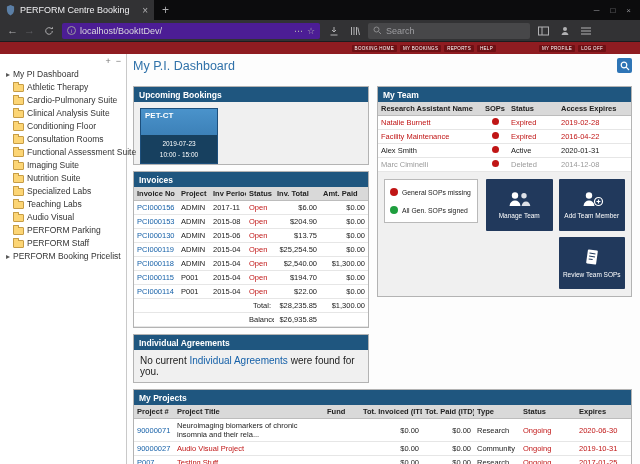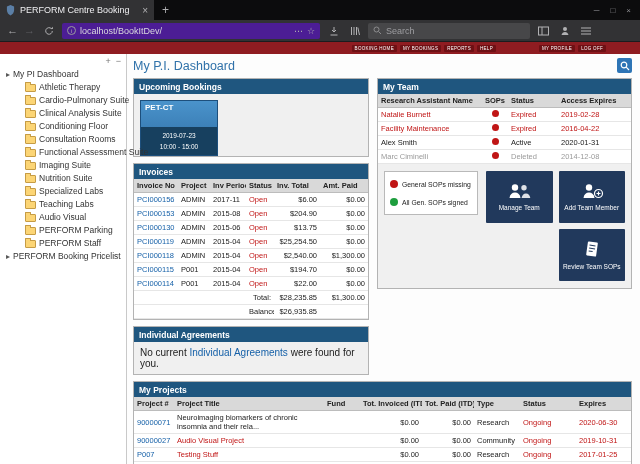--- a/index.html
+++ b/index.html
@@ -32,28 +32,28 @@
   .badge{background:#6e1014;color:#fff;font-size:4.5px;padding:1px 3px;letter-spacing:.3px;border-radius:1px;text-transform:uppercase;cursor:pointer;white-space:nowrap}
   .badge:nth-child(5){margin-left:40px}
 
   
   .pagewrap{display:flex;height:410px}
   .sidebar{width:127px;background:#fff;border-right:1px solid #c9c9c9;position:relative;font-size:8.5px;color:#333;padding-top:13px;flex:none}
   .tree-controls{position:absolute;top:2px;right:5px;font-size:9px;color:#777;display:flex;gap:5px}
   .tree-controls span{cursor:pointer}
   .tree{list-style:none}
   .tree-item{display:flex;align-items:center;gap:3px;padding:1.5px 2px 1.5px 6px;white-space:nowrap;cursor:pointer}
-  .item-folder{padding-left:25px}
+  .item-folder{padding-left:13px}
   .tree-icon{flex:none;display:inline-block}
   .tree-icon.chevron::before{content:"\25B8";color:#555;font-size:8px}
   .tree-icon.folder{width:11px;height:8px;background:#fcd575;border:1px solid #c69c45;border-radius:1px;position:relative;margin-top:2px}
   .tree-icon.folder::before{content:"";position:absolute;top:-3px;left:-1px;width:4px;height:2px;background:#fcd575;border:1px solid #c69c45;border-bottom:none;border-radius:1px 1px 0 0}
 
   .main{flex:1;padding:4px 8px 0 6px;background:#fdfdfd;overflow:hidden}
-  .page-head{display:flex;justify-content:space-between;align-items:center;margin-bottom:5px}
+  .page-head{display:flex;justify-content:space-between;align-items:center;margin-bottom:13px}
   .page-title{font-size:12.5px;color:#2f71a9;font-weight:400}
   .search-btn{width:15px;height:15px;background:#2e75b6;border:none;border-radius:2px;display:flex;align-items:center;justify-content:center;cursor:pointer}
 
   .cols{display:flex;gap:8px;margin-bottom:6px}
   .col-left{width:236px;flex:none;display:flex;flex-direction:column;gap:6px}
   .col-right{flex:1;display:flex;flex-direction:column}
 
   .panel{border:1px solid #b3b3b3;background:#f0f0f0}
   .panel-header{background:#1f567f;color:#fff;font-weight:bold;font-size:8.5px;padding:2.5px 5px}
 

